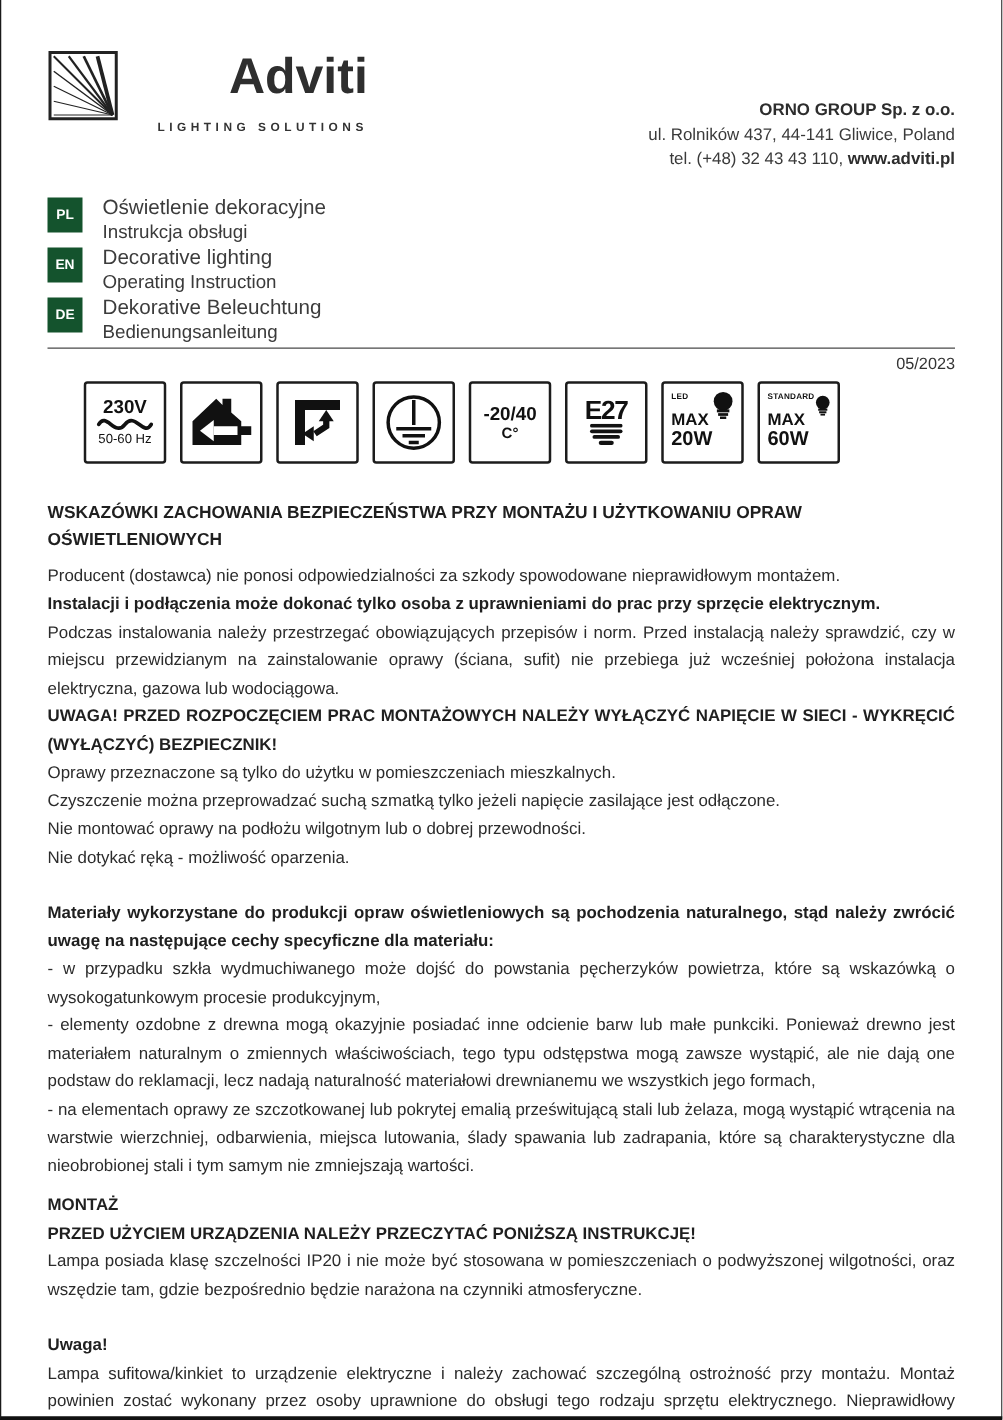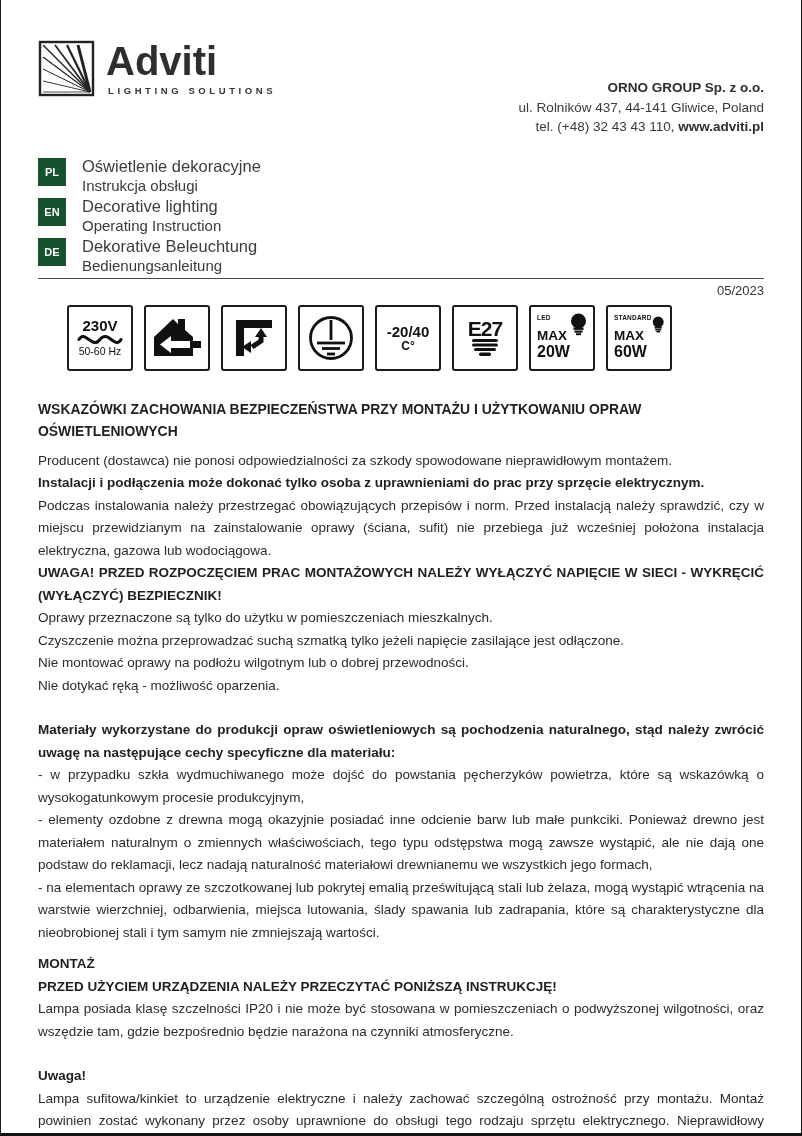--- a/index.html
+++ b/index.html
@@ -11,24 +11,24 @@
     border-left:1px solid #1a1a1a;
     border-right:1px solid #1a1a1a;
     border-bottom:3px solid #111111;
     padding:40px 37px 0 37px;
     font-family:"Liberation Sans", sans-serif;
     color:#2d2d2d;
     overflow:hidden;
   }
   
   .topbar { display:flex; justify-content:space-between; align-items:flex-start; }
-  .brand { display:flex; align-items:flex-start; gap:10px; }
+  .brand { display:flex; align-items:flex-start; gap:28px;text-align:right; }
   .brand-text { display:flex; flex-direction:column; margin-top:1px; }
   .brand-name { font-size:40px; font-weight:800; color:#2e2e2e; letter-spacing:0; line-height:40px; }
-  .brand-tagline { font-size:9.5px; font-weight:700; letter-spacing:3.6px; color:#333; margin-top:4px; margin-left:2px; }
+  .brand-tagline { font-size:9.5px; font-weight:700; letter-spacing:3.6px; color:#333; margin-top:16px; margin-left:2px; }
   .company { text-align:right; font-size:13.5px; color:#3a3a3a; line-height:19.5px; margin-top:2px; }
   .company .bold { font-weight:700; color:#2d2d2d;margin-top:36px; }
   
   .languages { margin-top:21px; }
   .lang-row { display:flex; align-items:flex-start; gap:16px; margin-bottom:12px; height:28px; }
   .lang-badge {
     width:28px; height:28px; background:#14532d; color:#fff;
     font-size:11px; font-weight:700; display:flex; align-items:center; justify-content:center;
     flex:0 0 28px;
   }

